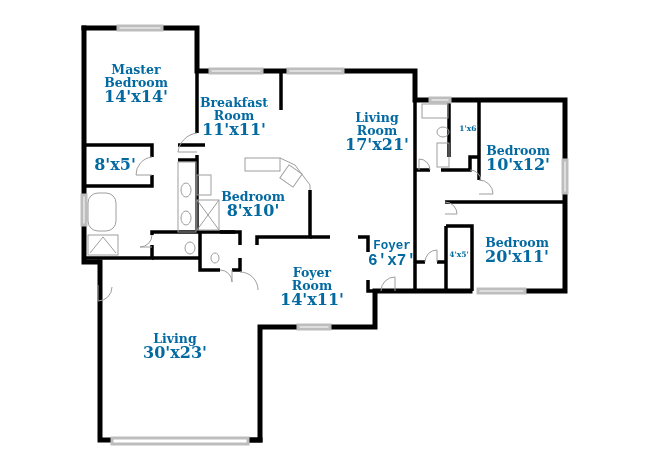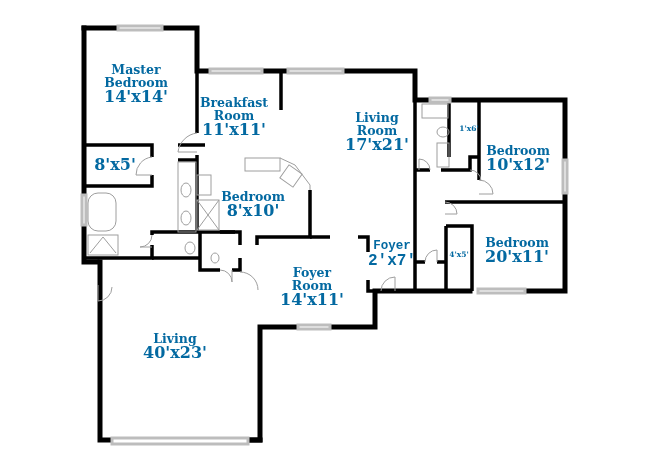--- a/index.html
+++ b/index.html
@@ -132,30 +132,30 @@
 </div>
 <div class="label" style="left:518px; top:144px;">
   <span class="name">Bedroom</span>
   <span class="dim">10'x12'</span>
 </div>
 <div class="label small" style="left:469px; top:125px;">
   <span class="dim">1'x6'</span>
 </div>
 <div class="label" style="left:392px; top:240px;font-family:Liberation Mono, monospace;">
   <span class="name">Foyer</span>
-  <span class="dim">2'x7'</span>
+  <span class="dim">6'x7'</span>
 </div>
 <div class="label" style="left:517px; top:236px;">
   <span class="name">Bedroom</span>
   <span class="dim">20'x11'</span>
 </div>
 <div class="label small" style="left:459px; top:251px;">
   <span class="dim">4'x5'</span>
 </div>
 <div class="label" style="left:312px; top:266px;">
   <span class="name">Foyer</span>
   <span class="name">Room</span>
   <span class="dim">14'x11'</span>
 </div>
 <div class="label" style="left:175px; top:332px;">
   <span class="name">Living</span>
-  <span class="dim">40'x23'</span>
+  <span class="dim">30'x23'</span>
 </div>
 
 </body></html>

